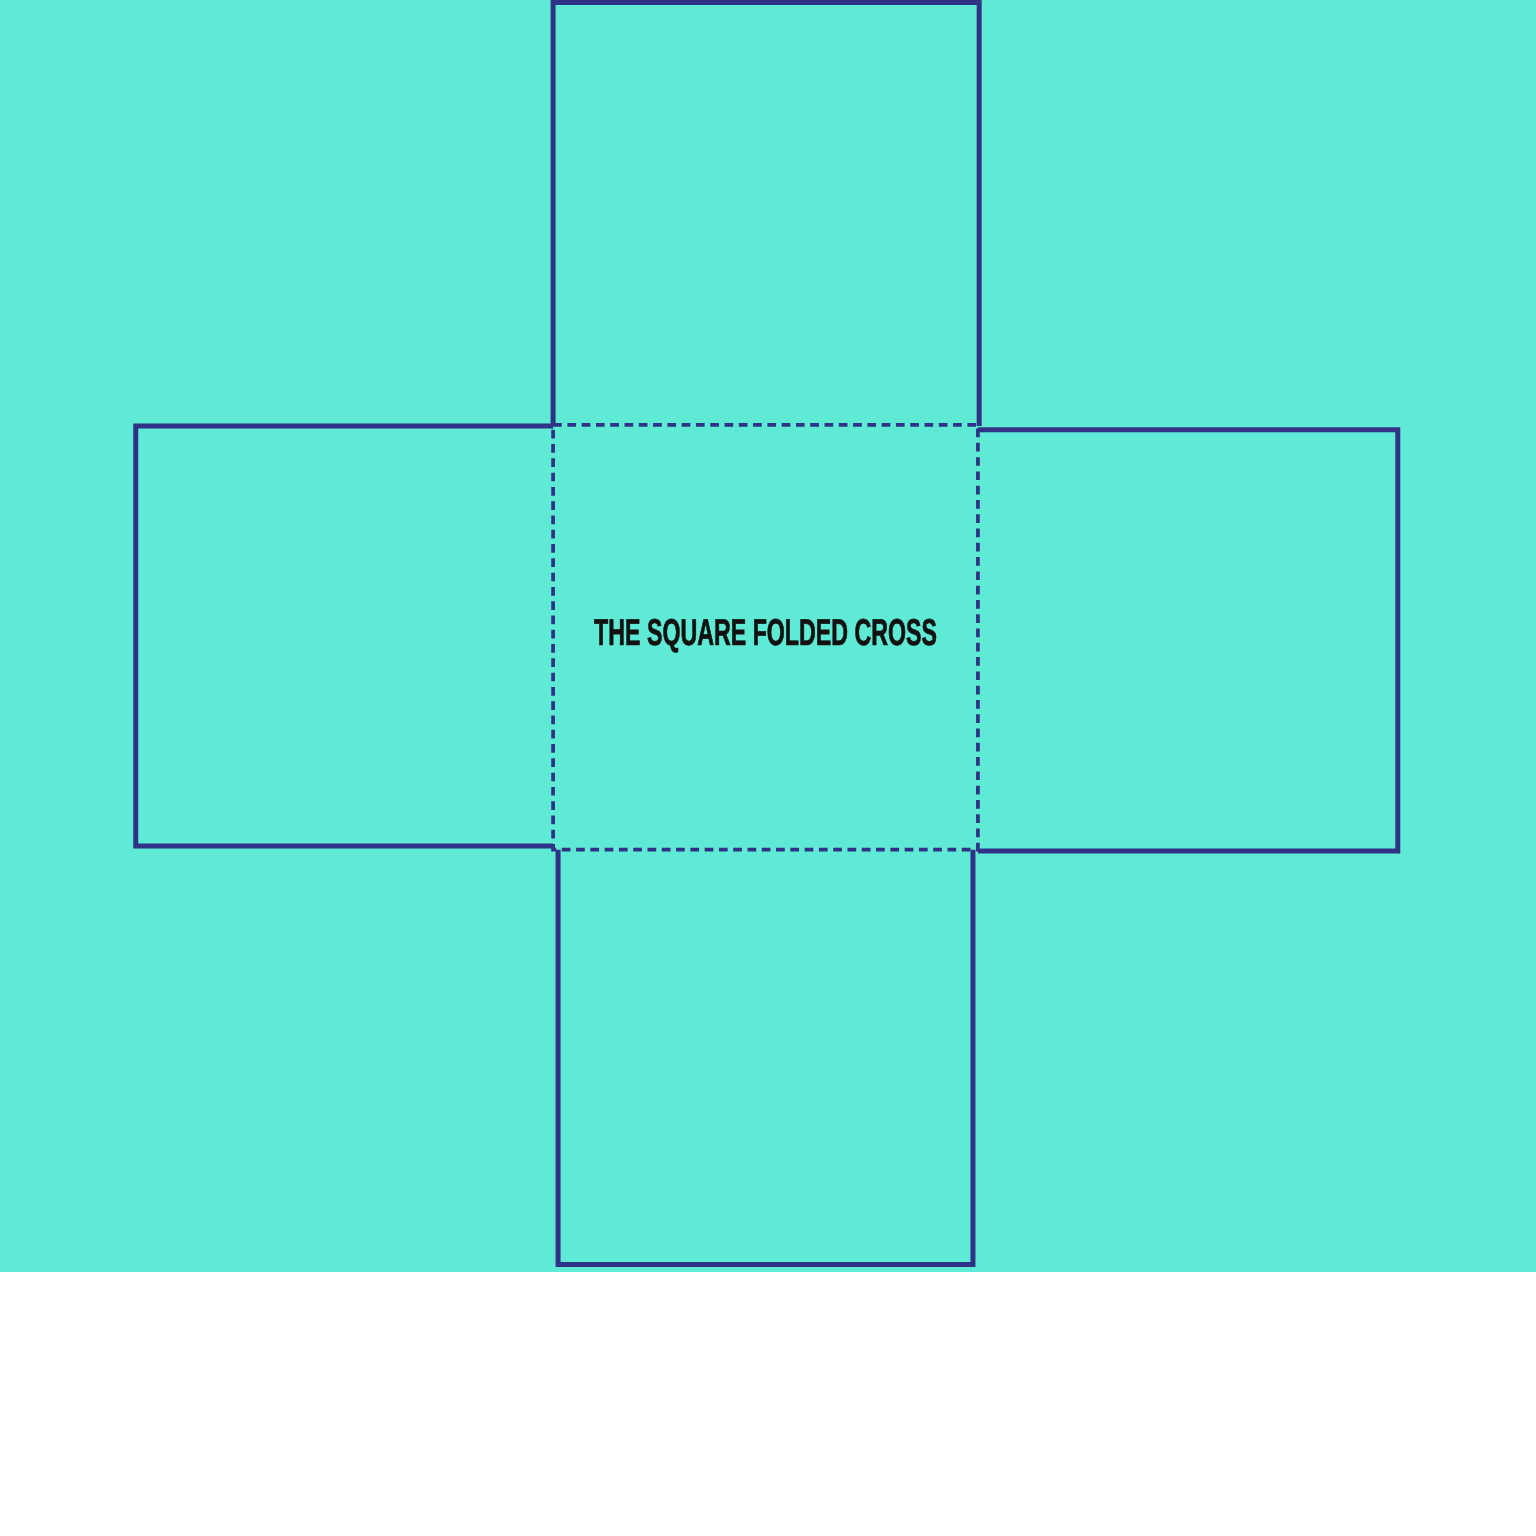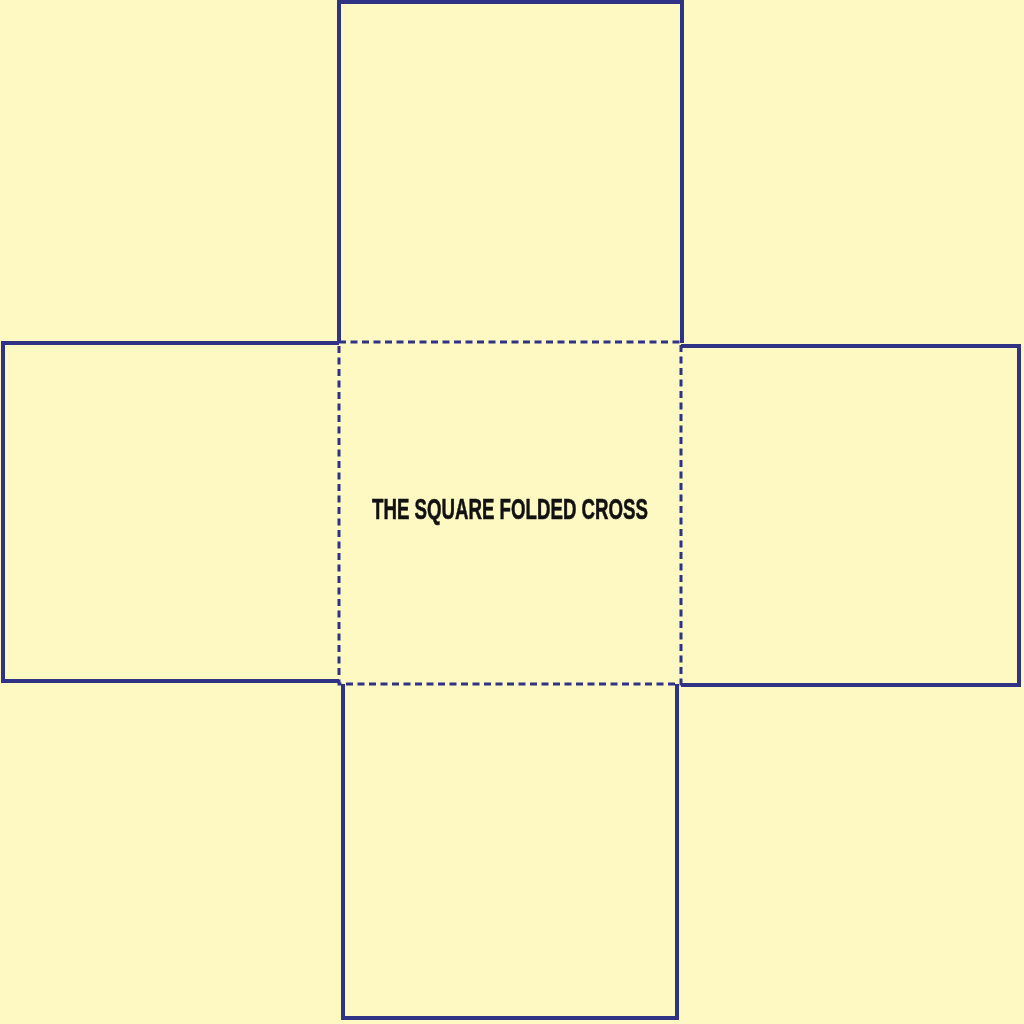--- a/index.html
+++ b/index.html
@@ -3,22 +3,22 @@
 <meta charset="utf-8">
 <style>
   html, body {
     margin: 0;
     padding: 0;
     background: #ffffff;
   }
   .canvas {
     position: relative;
     width: 1024px;
-    height: 1024px;
-    background: #fef9c3;
+    height: 848px;
+    background: #5eead4;
     overflow: hidden;
   }
   svg {
     display: block;
     width: 100%;
     height: 100%;
   }
   .diagram-title {
     font-family: "Liberation Sans", sans-serif;
     font-weight: bold;

